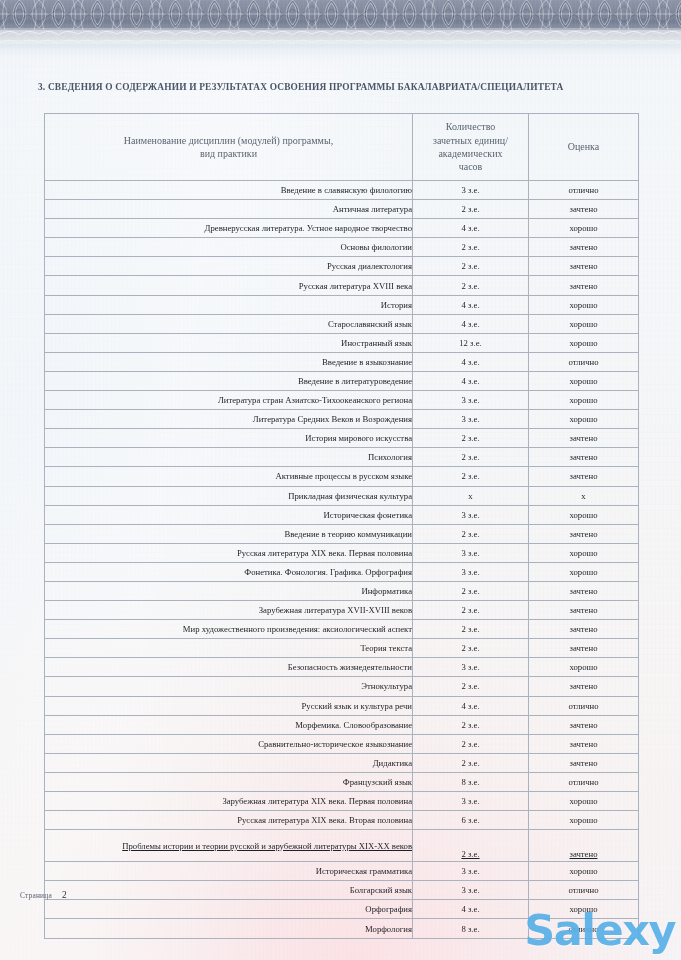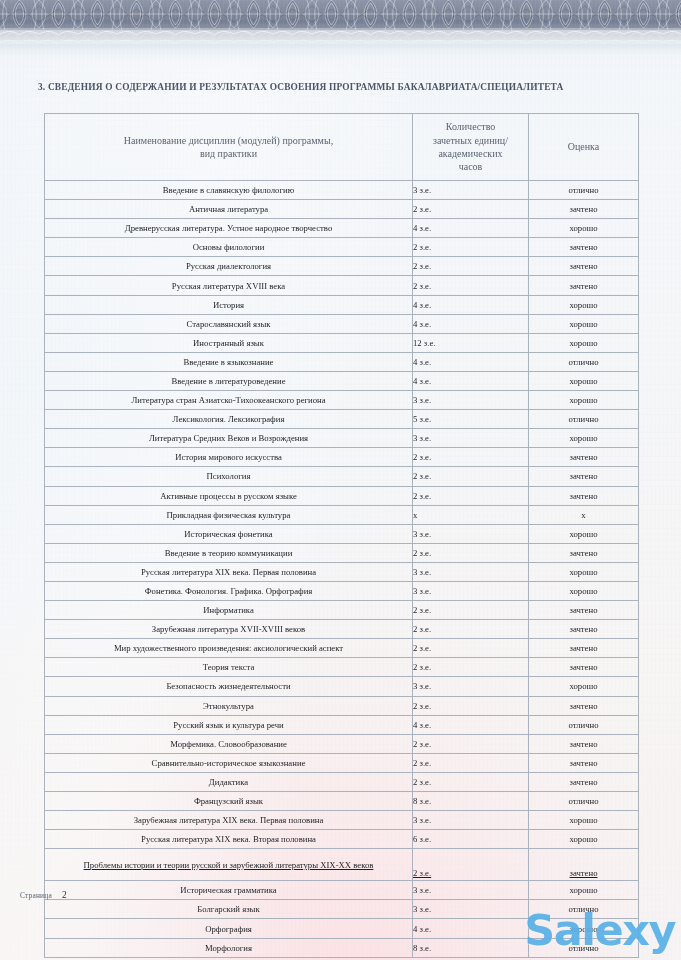--- a/index.html
+++ b/index.html
@@ -109,25 +109,25 @@
   .col-credit { width: 116px; }
   .col-grade  { width: 110px; }
 
   .grades-table tbody td {
     height: 18.1px;
     line-height: 1.15;
     font-size: 8.7px;
   }
   .cell-name {
     padding: 1px 4px 1px 9px;
+    text-align: right;
+    color: #1d2026;
+  }
+  .cell-credit {
     text-align: center;
-    color: #1d2026;
-  }
-  .cell-credit {
-    text-align: left;
     color: #1d2026;
     padding: 1px 2px;
   }
   .cell-grade {
     text-align: center;
     color: #1d2026;
     padding: 1px 2px;
   }
   tr.tall td { height: 29px; text-decoration: underline; }
   tr.tall .cell-name {
@@ -307,25 +307,20 @@
           <td class="cell-name">Введение в литературоведение</td>
           <td class="cell-credit">4 з.е.</td>
           <td class="cell-grade">хорошо</td>
         </tr>
         <tr>
           <td class="cell-name">Литература стран Азиатско-Тихоокеанского региона</td>
           <td class="cell-credit">3 з.е.</td>
           <td class="cell-grade">хорошо</td>
         </tr>
         <tr>
-          <td class="cell-name">Лексикология. Лексикография</td>
-          <td class="cell-credit">5 з.е.</td>
-          <td class="cell-grade">отлично</td>
-        </tr>
-        <tr>
           <td class="cell-name">Литература Средних Веков и Возрождения</td>
           <td class="cell-credit">3 з.е.</td>
           <td class="cell-grade">хорошо</td>
         </tr>
         <tr>
           <td class="cell-name">История мирового искусства</td>
           <td class="cell-credit">2 з.е.</td>
           <td class="cell-grade">зачтено</td>
         </tr>
         <tr>

